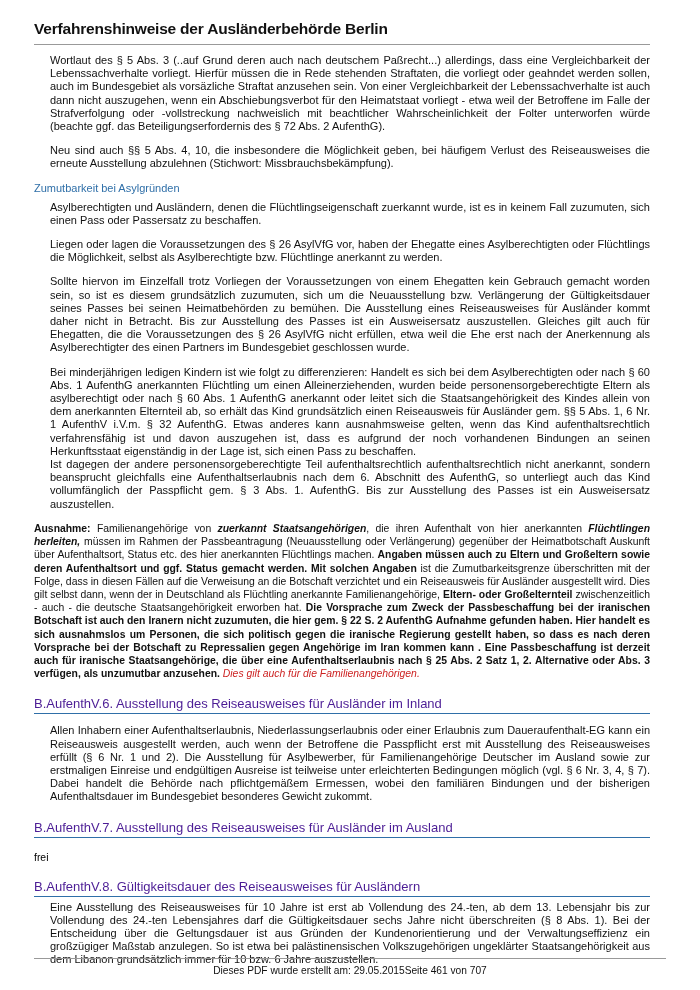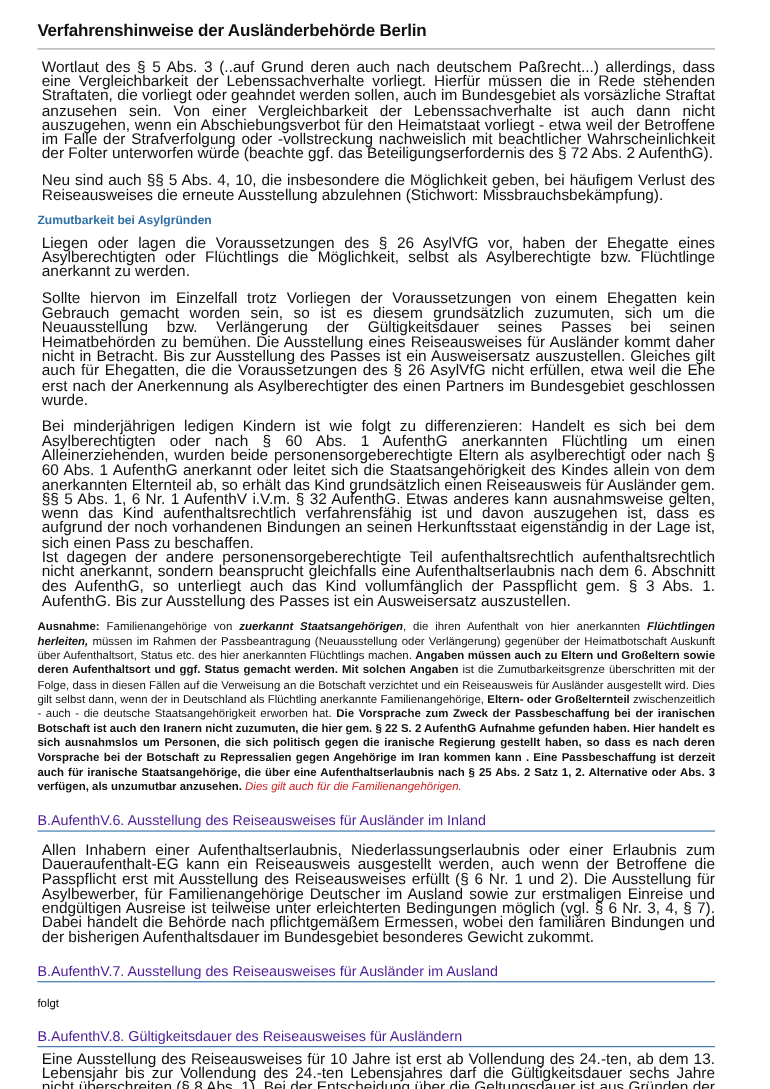--- a/index.html
+++ b/index.html
@@ -25,33 +25,33 @@
     color: #111111;
     margin: 2px 0 6px 0;
     letter-spacing: -0.2px;
   }
   .title-rule {
     border: 0;
     border-top: 1px solid #999999;
     margin: 0 0 9px 0;
   }
   p.body {
-    font-size: 14px;
+    font-size: 11px;
     line-height: 13.2px;
     text-align: justify;
-    margin: 0 0 11px 4px;
+    margin: 0 0 11px 16px;
     color: #111111;
   }
   p.tight {
     margin-bottom: 0;
   }
   .sec-head-blue {
     color: #2f6fa8;
     font-size: 11px;
-    font-weight: bold;
+    font-weight: normal;
     margin: 10px 0 7px 0;
   }
   .sec-head-underline {
     color: #4c1d95;
     font-size: 13px;
     margin: 16px 0 4px 0;
     padding-bottom: 2px;
     border-bottom: 1px solid #2f6fa8;
   }
   .blk {
@@ -90,20 +90,21 @@
 
   <h1 class="doc-title">Verfahrenshinweise der Ausländerbehörde Berlin</h1>
   <hr class="title-rule">
 
   <p class="body">Wortlaut des § 5 Abs. 3 (..auf Grund deren auch nach deutschem Paßrecht...) allerdings, dass eine Vergleichbarkeit der Lebenssachverhalte vorliegt. Hierfür müssen die in Rede stehenden Straftaten, die vorliegt oder geahndet werden sollen, auch im Bundesgebiet als vorsäzliche Straftat anzusehen sein. Von einer Vergleichbarkeit der Lebenssachverhalte ist auch dann nicht auszugehen, wenn ein Abschiebungsverbot für den Heimatstaat vorliegt - etwa weil der Betroffene im Falle der Strafverfolgung oder -vollstreckung nachweislich mit beachtlicher Wahrscheinlichkeit der Folter unterworfen würde (beachte ggf. das Beteiligungserfordernis des § 72 Abs. 2 AufenthG).</p>
 
   <p class="body">Neu sind auch §§ 5 Abs. 4, 10, die insbesondere die Möglichkeit geben, bei häufigem Verlust des Reiseausweises die erneute Ausstellung abzulehnen (Stichwort: Missbrauchsbekämpfung).</p>
 
   <div class="sec-head-blue">Zumutbarkeit bei Asylgründen</div>
 
+  <p class="body">Asylberechtigten und Ausländern, denen die Flüchtlingseigenschaft zuerkannt wurde, ist es in keinem Fall zuzumuten, sich einen Pass oder Passersatz zu beschaffen.</p>
 
   <p class="body">Liegen oder lagen die Voraussetzungen des § 26 AsylVfG vor, haben der Ehegatte eines Asylberechtigten oder Flüchtlings die Möglichkeit, selbst als Asylberechtigte bzw. Flüchtlinge anerkannt zu werden.</p>
 
   <p class="body">Sollte hiervon im Einzelfall trotz Vorliegen der Voraussetzungen von einem Ehegatten kein Gebrauch gemacht worden sein, so ist es diesem grundsätzlich zuzumuten, sich um die Neuausstellung bzw. Verlängerung der Gültigkeitsdauer seines Passes bei seinen Heimatbehörden zu bemühen. Die Ausstellung eines Reiseausweises für Ausländer kommt daher nicht in Betracht. Bis zur Ausstellung des Passes ist ein Ausweisersatz auszustellen. Gleiches gilt auch für Ehegatten, die die Voraussetzungen des § 26 AsylVfG nicht erfüllen, etwa weil die Ehe erst nach der Anerkennung als Asylberechtigter des einen Partners im Bundesgebiet geschlossen wurde.</p>
 
   <p class="body tight">Bei minderjährigen ledigen Kindern ist wie folgt zu differenzieren: Handelt es sich bei dem Asylberechtigten oder nach § 60 Abs. 1 AufenthG anerkannten Flüchtling um einen Alleinerziehenden, wurden beide personensorgeberechtigte Eltern als asylberechtigt oder nach § 60 Abs. 1 AufenthG anerkannt oder leitet sich die Staatsangehörigkeit des Kindes allein von dem anerkannten Elternteil ab, so erhält das Kind grundsätzlich einen Reiseausweis für Ausländer gem. §§ 5 Abs. 1, 6 Nr. 1 AufenthV i.V.m. § 32 AufenthG. Etwas anderes kann ausnahmsweise gelten, wenn das Kind aufenthaltsrechtlich verfahrensfähig ist und davon auszugehen ist, dass es aufgrund der noch vorhandenen Bindungen an seinen Herkunftsstaat eigenständig in der Lage ist, sich einen Pass zu beschaffen.</p>
 
   <p class="body">Ist dagegen der andere personensorgeberechtigte Teil aufenthaltsrechtlich aufenthaltsrechtlich nicht anerkannt, sondern beansprucht gleichfalls eine Aufenthaltserlaubnis nach dem 6. Abschnitt des AufenthG, so unterliegt auch das Kind vollumfänglich der Passpflicht gem. § 3 Abs. 1. AufenthG. Bis zur Ausstellung des Passes ist ein Ausweisersatz auszustellen.</p>
 
   <div class="blk">
@@ -127,21 +128,21 @@
 
 
   <div class="sec-head-underline">B.AufenthV.6. Ausstellung des Reiseausweises für Ausländer im Inland</div>
 
   <div class="spacer-sm"></div>
 
   <p class="body">Allen Inhabern einer Aufenthaltserlaubnis, Niederlassungserlaubnis oder einer Erlaubnis zum Daueraufenthalt-EG kann ein Reiseausweis ausgestellt werden, auch wenn der Betroffene die Passpflicht erst mit Ausstellung des Reiseausweises erfüllt (§ 6 Nr. 1 und 2). Die Ausstellung für Asylbewerber, für Familienangehörige Deutscher im Ausland sowie zur erstmaligen Einreise und endgültigen Ausreise ist teilweise unter erleichterten Bedingungen möglich (vgl. § 6 Nr. 3, 4, § 7). Dabei handelt die Behörde nach pflichtgemäßem Ermessen, wobei den familiären Bindungen und der bisherigen Aufenthaltsdauer im Bundesgebiet besonderes Gewicht zukommt.</p>
 
   <div class="sec-head-underline">B.AufenthV.7. Ausstellung des Reiseausweises für Ausländer im Ausland</div>
 
-  <div class="freistehend">folgt</div>
+  <div class="freistehend">frei</div>
 
   <div class="sec-head-underline">B.AufenthV.8. Gültigkeitsdauer des Reiseausweises für Ausländern</div>
 
   <p class="body">Eine Ausstellung des Reiseausweises für 10 Jahre ist erst ab Vollendung des 24.-ten, ab dem 13. Lebensjahr bis zur Vollendung des 24.-ten Lebensjahres darf die Gültigkeitsdauer sechs Jahre nicht überschreiten (§ 8 Abs. 1). Bei der Entscheidung über die Geltungsdauer ist aus Gründen der Kundenorientierung und der Verwaltungseffizienz ein großzügiger Maßstab anzulegen. So ist etwa bei palästinensischen Volkszugehörigen ungeklärter Staatsangehörigkeit aus dem Libanon grundsätzlich immer für 10 bzw. 6 Jahre auszustellen.</p>
 
   <div class="footer">
     <span>Dieses PDF wurde erstellt am: 29.05.2015</span>
     <span>Seite 461 von 707</span>
   </div>
 

